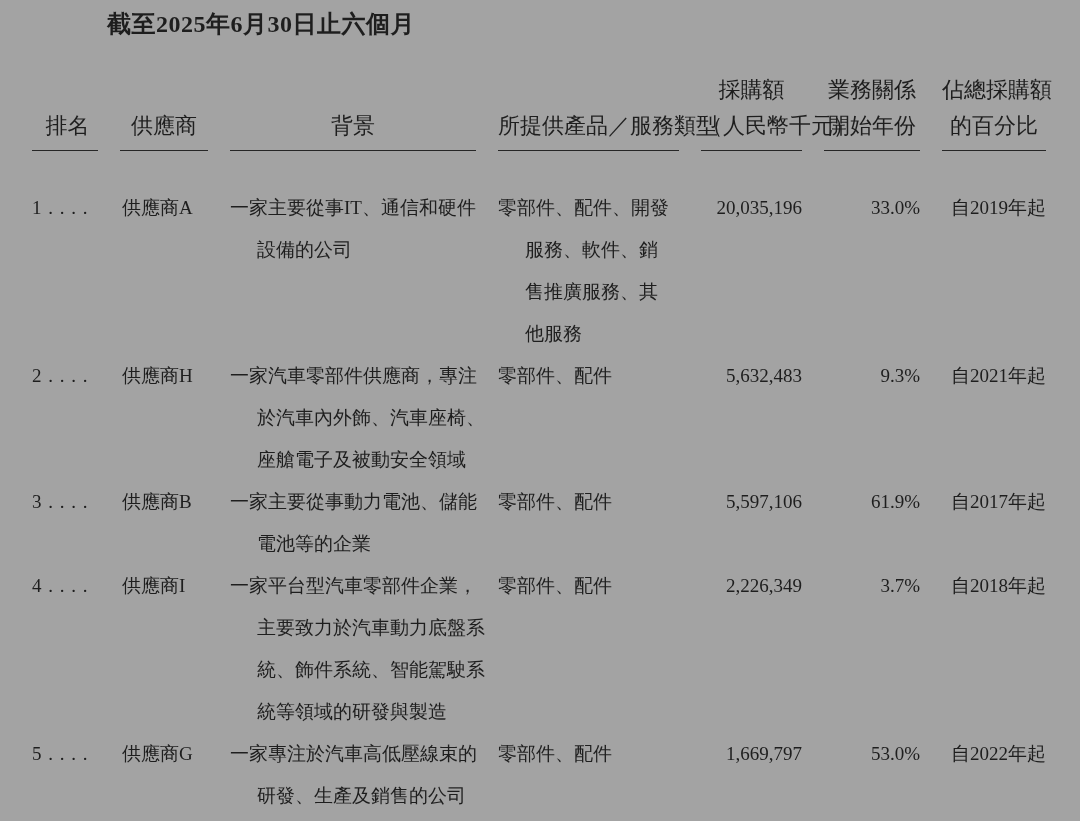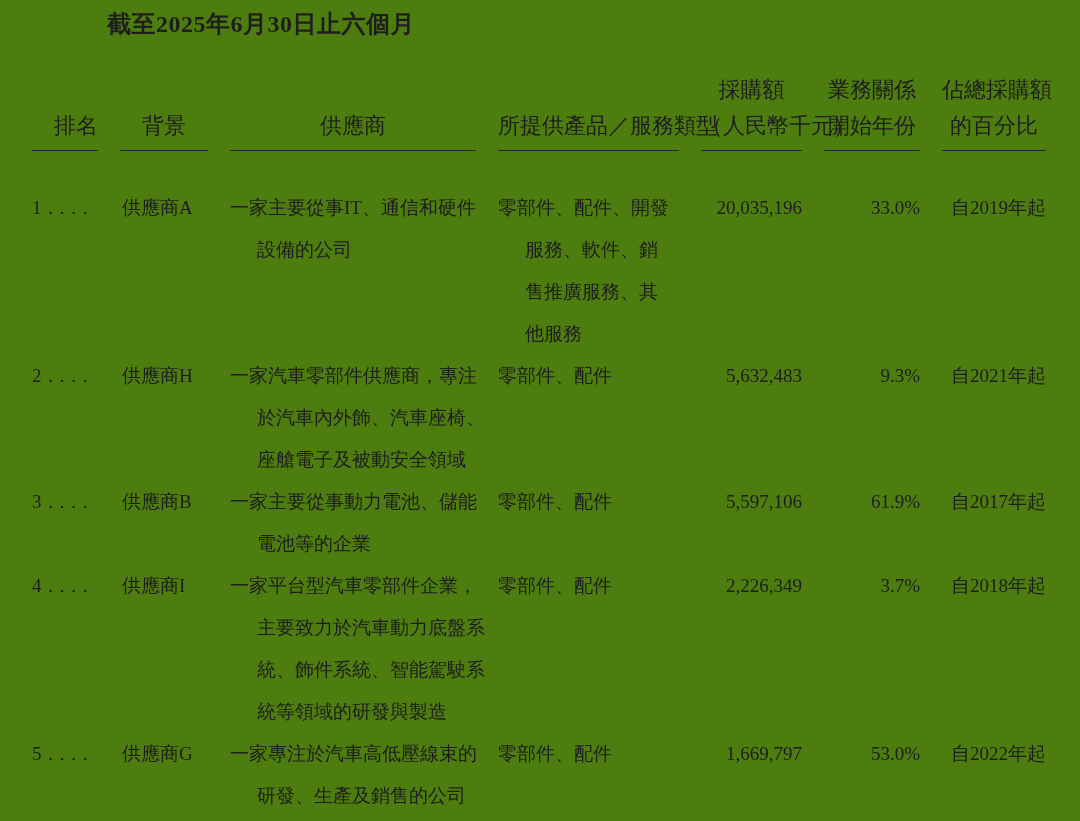--- a/index.html
+++ b/index.html
@@ -9,21 +9,21 @@
     width: 1080px;
     height: 821px;
     overflow: hidden;
     font-family: "Liberation Serif", "DejaVu Serif", serif;
     color: #1e1e1e;
   }
   .page {
     position: relative;
     width: 1080px;
     height: 821px;
-    background: #4d7c0f;
+    background: #a3a3a3;
   }
   .doc-title {
     margin: 0;
     padding: 9px 0 0 107px;
     font-size: 24px;
     font-weight: bold;
     letter-spacing: 0.5px;
     line-height: 30px;
   }
   .supplier-table {
@@ -40,21 +40,21 @@
     align-items: end;
   }
   .hcell {
     font-size: 22px;
     line-height: 36px;
     padding-bottom: 6px;
     border-bottom: 1.5px solid #262626;
     white-space: nowrap;
   }
   .hcell.center { text-align: center; }
-  .hcell.left   { text-align: right; }
+  .hcell.left   { text-align: center; }
   .h-rank { padding-left: 5px; }
   .tbody { margin-top: 36px; }
   .cell {
     font-size: 19px;
     line-height: 42px;
     white-space: nowrap;
   }
   .hang {
     padding-left: 27px;
     text-indent: -27px;
@@ -69,22 +69,22 @@
 <body>
 
 <div class="page">
 
   <h1 class="doc-title">截至2025年6月30日止六個月</h1>
 
   <div class="supplier-table">
 
     <div class="trow thead">
       <div class="hcell left h-rank">排名</div>
+      <div class="hcell center">供應商</div>
       <div class="hcell center">背景</div>
-      <div class="hcell center">供應商</div>
       <div class="hcell left">所提供產品／服務類型</div>
       <div class="hcell center">採購額<br>（人民幣千元）</div>
       <div class="hcell center">業務關係<br>開始年份</div>
       <div class="hcell center">佔總採購額<br>的百分比</div>
     </div>
 
     <div class="tbody">
 
       <div class="trow">
         <div class="cell rank-cell">1 . . . .</div>

